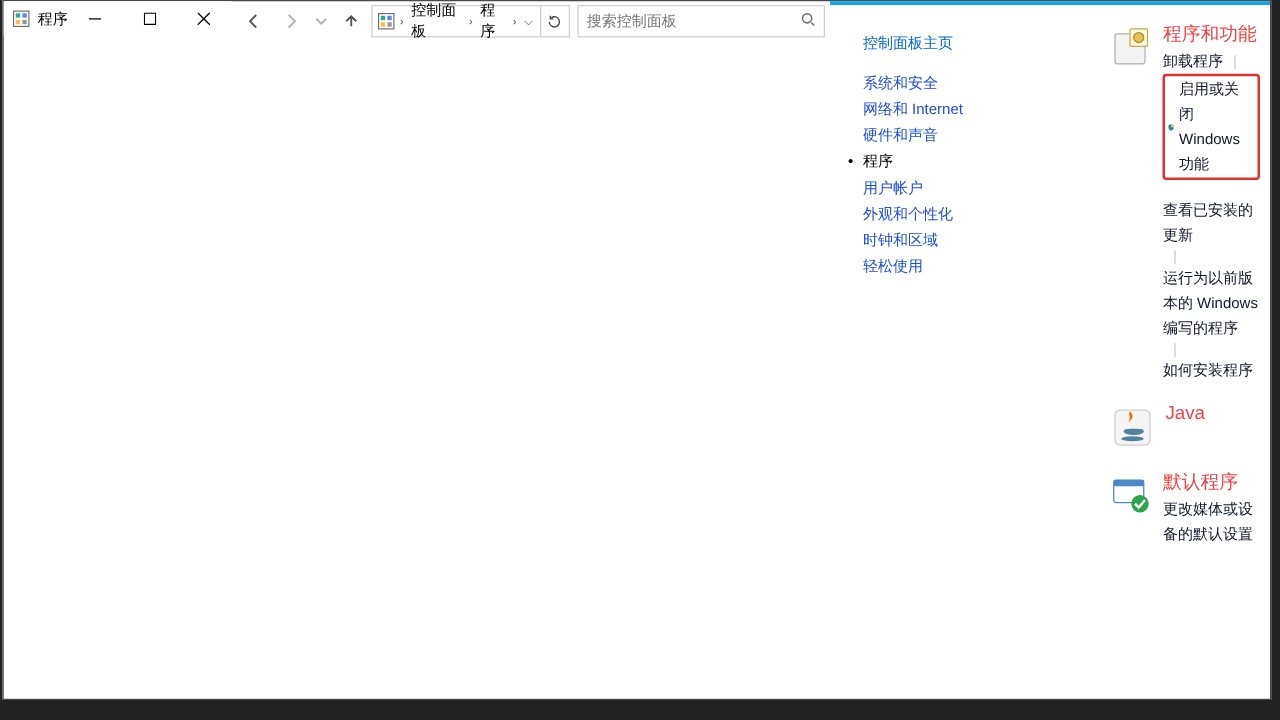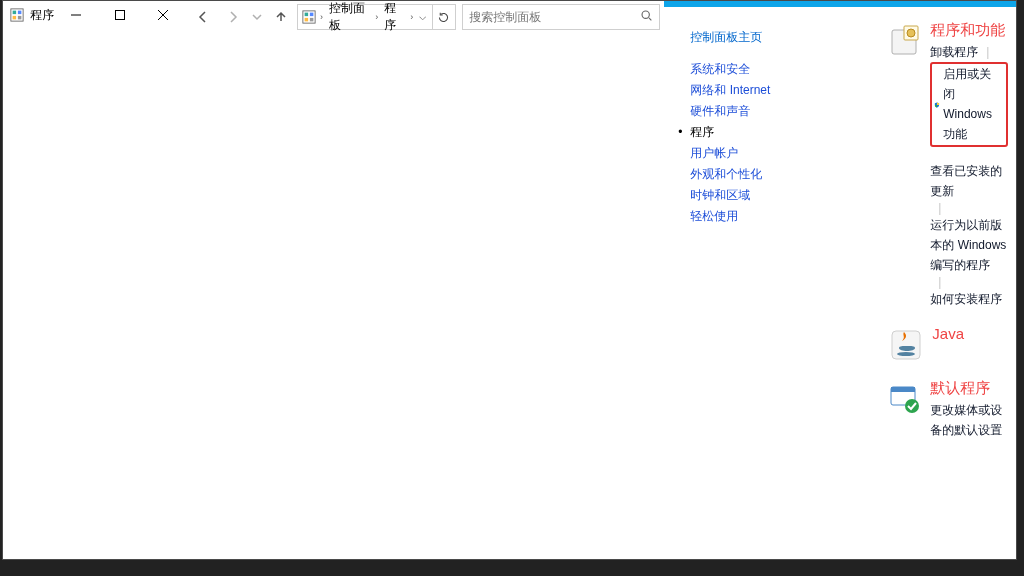--- a/index.html
+++ b/index.html
@@ -20,21 +20,21 @@
 .breadcrumbs .bc-icon{width:16px;height:16px;margin:0 2px;display:flex;align-items:center;justify-content:center}
 .bc-seg{padding:0 4px;height:14px;display:flex;align-items:center}
 .bc-sep{padding:0 2px;color:#555;font-size:9px}
 .bc-spacer{flex:1}
 .bc-refresh{width:24px;height:24px;display:flex;align-items:center;justify-content:center;border-left:1px solid #cfcfcf;margin-left:2px}
 .bc-dd{width:18px;height:24px;display:flex;align-items:center;justify-content:center;color:#555;font-size:9px}
 .searchbox{width:184px;height:24px;border:1px solid #cfcfcf;display:flex;align-items:center;padding:0 6px;color:#777}
 .searchbox .sicon{margin-left:auto}
 .searchbox .sicon svg{width:13px;height:13px;stroke:#666;fill:none;stroke-width:1.4}
 
-.body{flex:1;display:flex;border-top:6px solid #0ea5e9}
+.body{flex:1;display:flex;border-top:3px solid #0ea5e9}
 .sidebar{width:180px;padding:18px 10px 0 26px}
 .sidebar a{display:block;color:#1d4ed8;text-decoration:none;margin:3px 0;line-height:18px}
 .sidebar a.current{color:#000;font-weight:400}
 .sidebar a.current::before{content:"•";color:#000;position:absolute;margin-left:-12px}
 .sidebar .home{color:#0066cc;margin-bottom:14px}
 .content{flex:1;padding:14px 8px 0 8px}
 .cat{display:flex;margin-bottom:16px}
 .cat-icon{width:36px;height:36px;margin-top:2px;display:flex;align-items:center;justify-content:center}
 .cat-body{margin-left:8px}
 .cat-title{color:#ef4444;font-size:15px;margin-bottom:2px}

